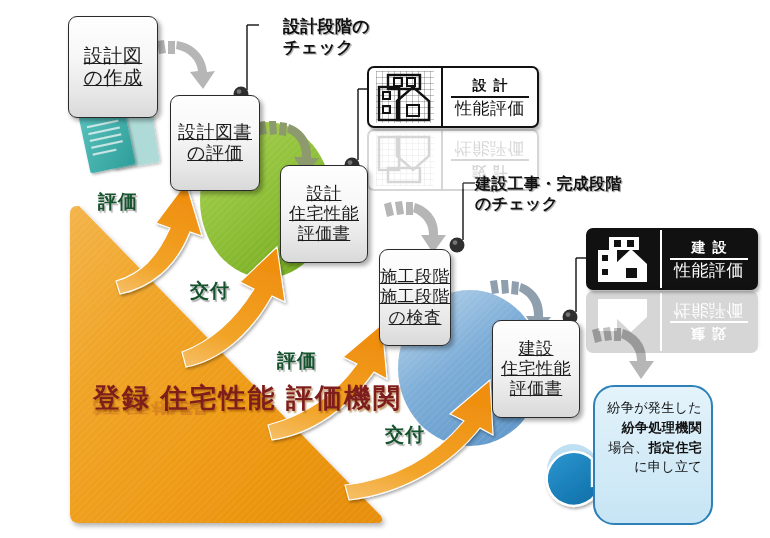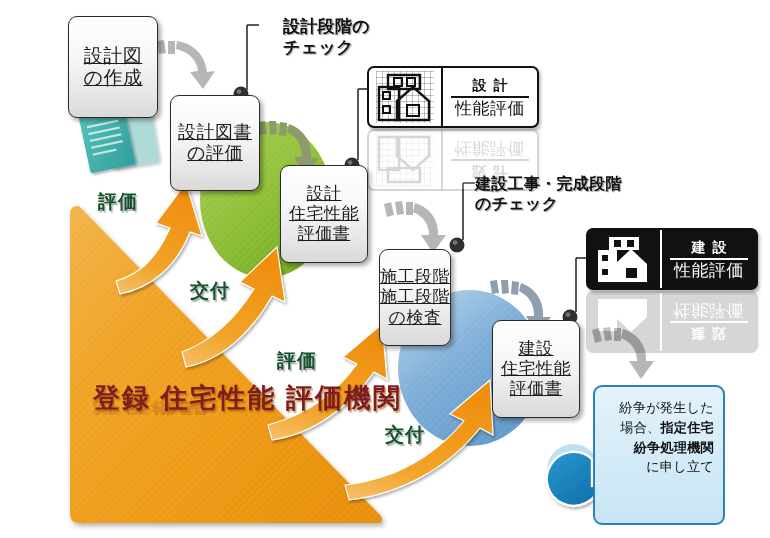--- a/index.html
+++ b/index.html
@@ -114,24 +114,24 @@
     margin-top:1px;
     transform:scaleY(-1);
     opacity:0.17;
     filter:blur(0.4px);
     pointer-events:none;
   }
 
   
   .dispute{
     position:absolute;
-    left:593px;top:385px;width:132px;height:140px;
+    left:593px;top:385px;width:120px;height:140px;
     box-sizing:border-box;
     border:2px solid #2d81b8;
-    border-radius:9px;
+    border-radius:21px;
     background:linear-gradient(to bottom,#e4f3fb 0%,#d3ebf7 55%,#c7e5f5 100%);
     z-index:8;
     padding:11px 9px 8px 9px;
     font-size:13.2px;
     line-height:1.5;
     color:#111;
     text-align:right;
     letter-spacing:0.2px;
   }
   .dispute b{font-weight:bold;}
@@ -457,20 +457,20 @@
         <div class="txt-cell">
           <div class="t-top">建設</div>
           <div class="t-bot">性能評価</div>
         </div>
       </div>
     </div>
   </div>
 
   <div class="dispute">
     <div>紛争が発生した</div>
+    <div><b>紛争処理機関</b></div>
     <div>
       <span>場合、</span><b>指定住宅</b>
     </div>
-    <div><b>紛争処理機関</b></div>
     <div>に申し立て</div>
   </div>
 
 </div>
 
 </body></html>

